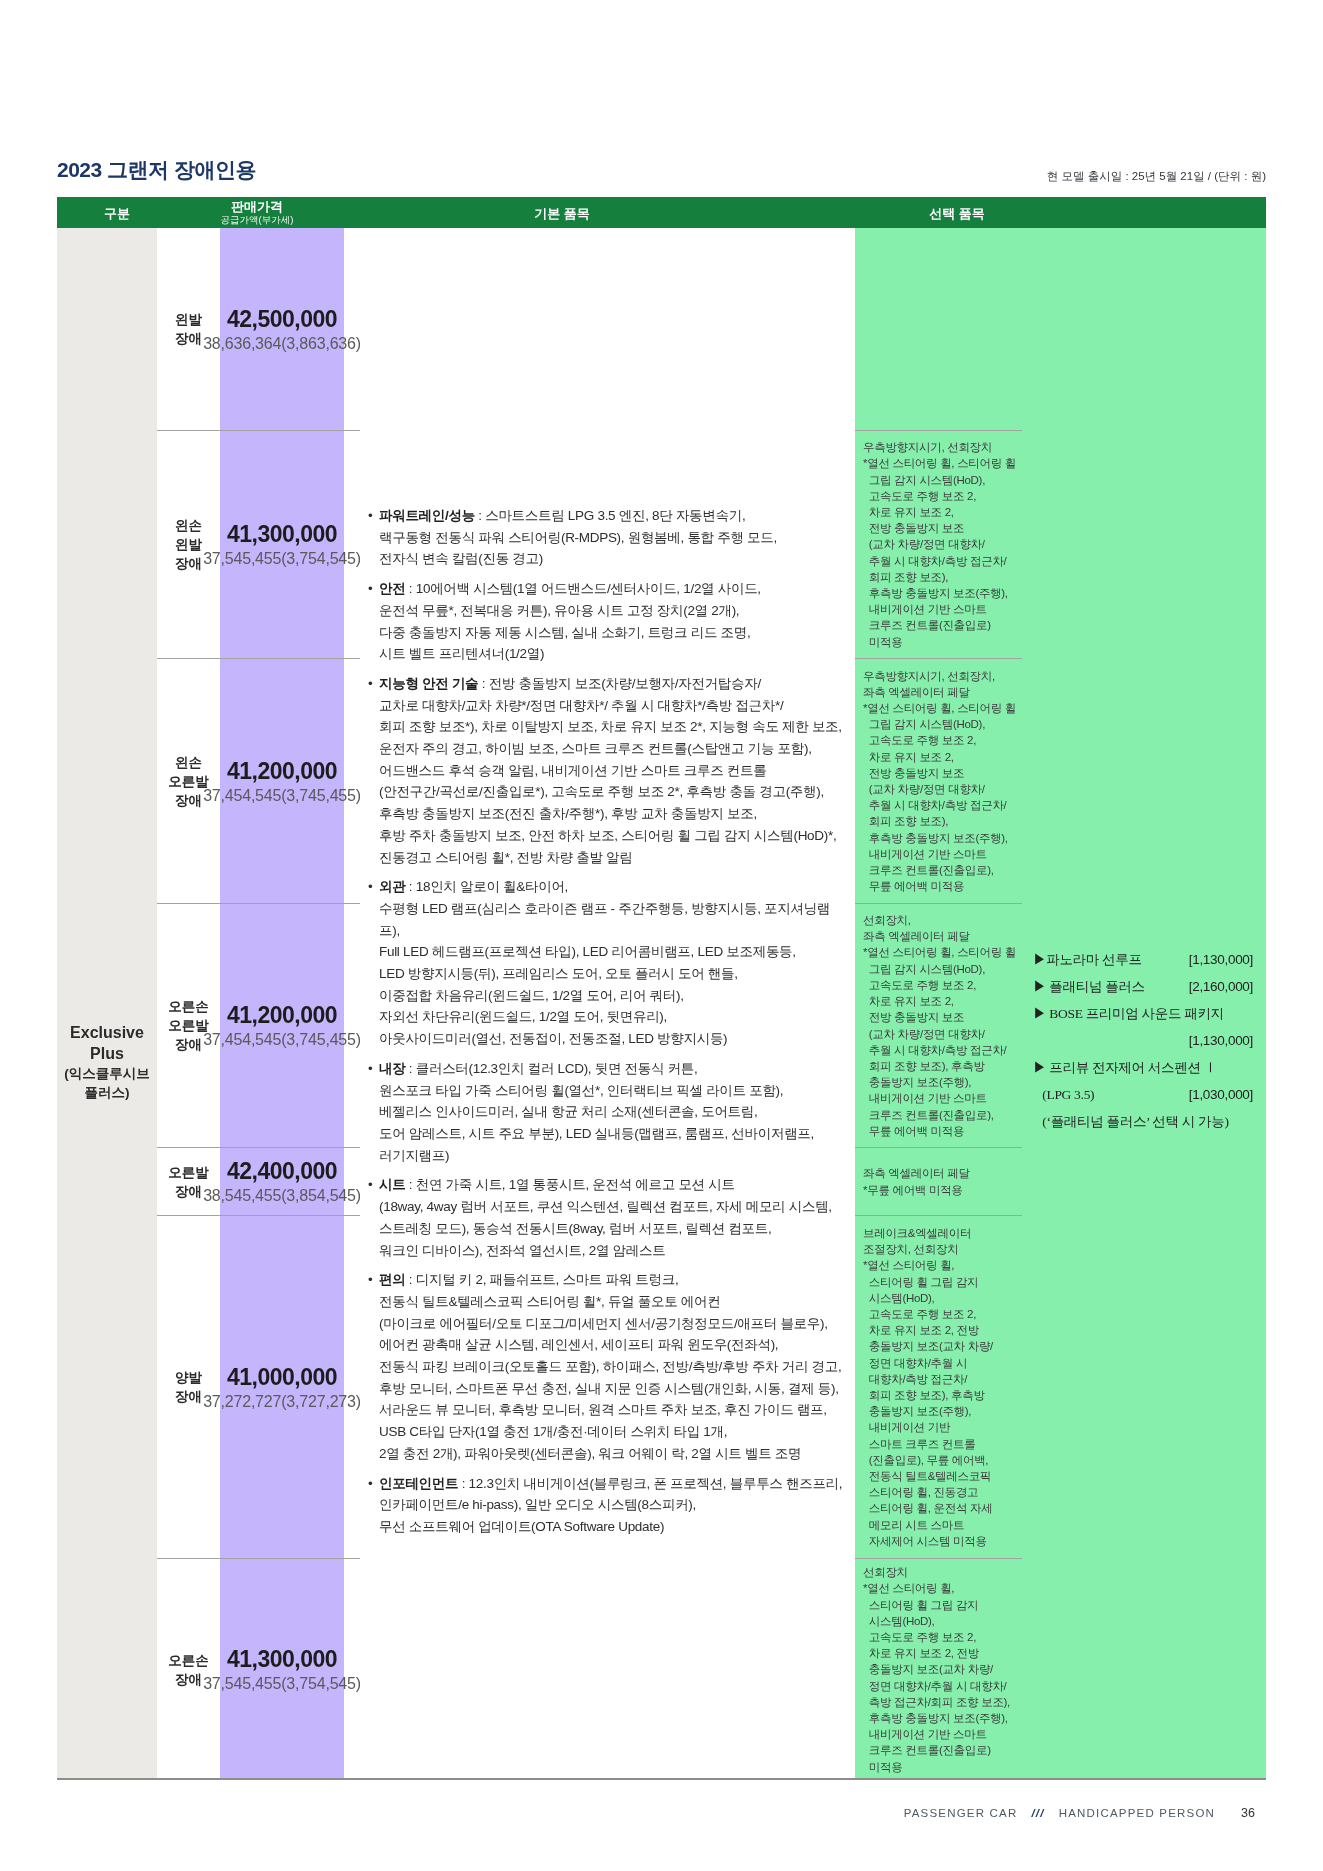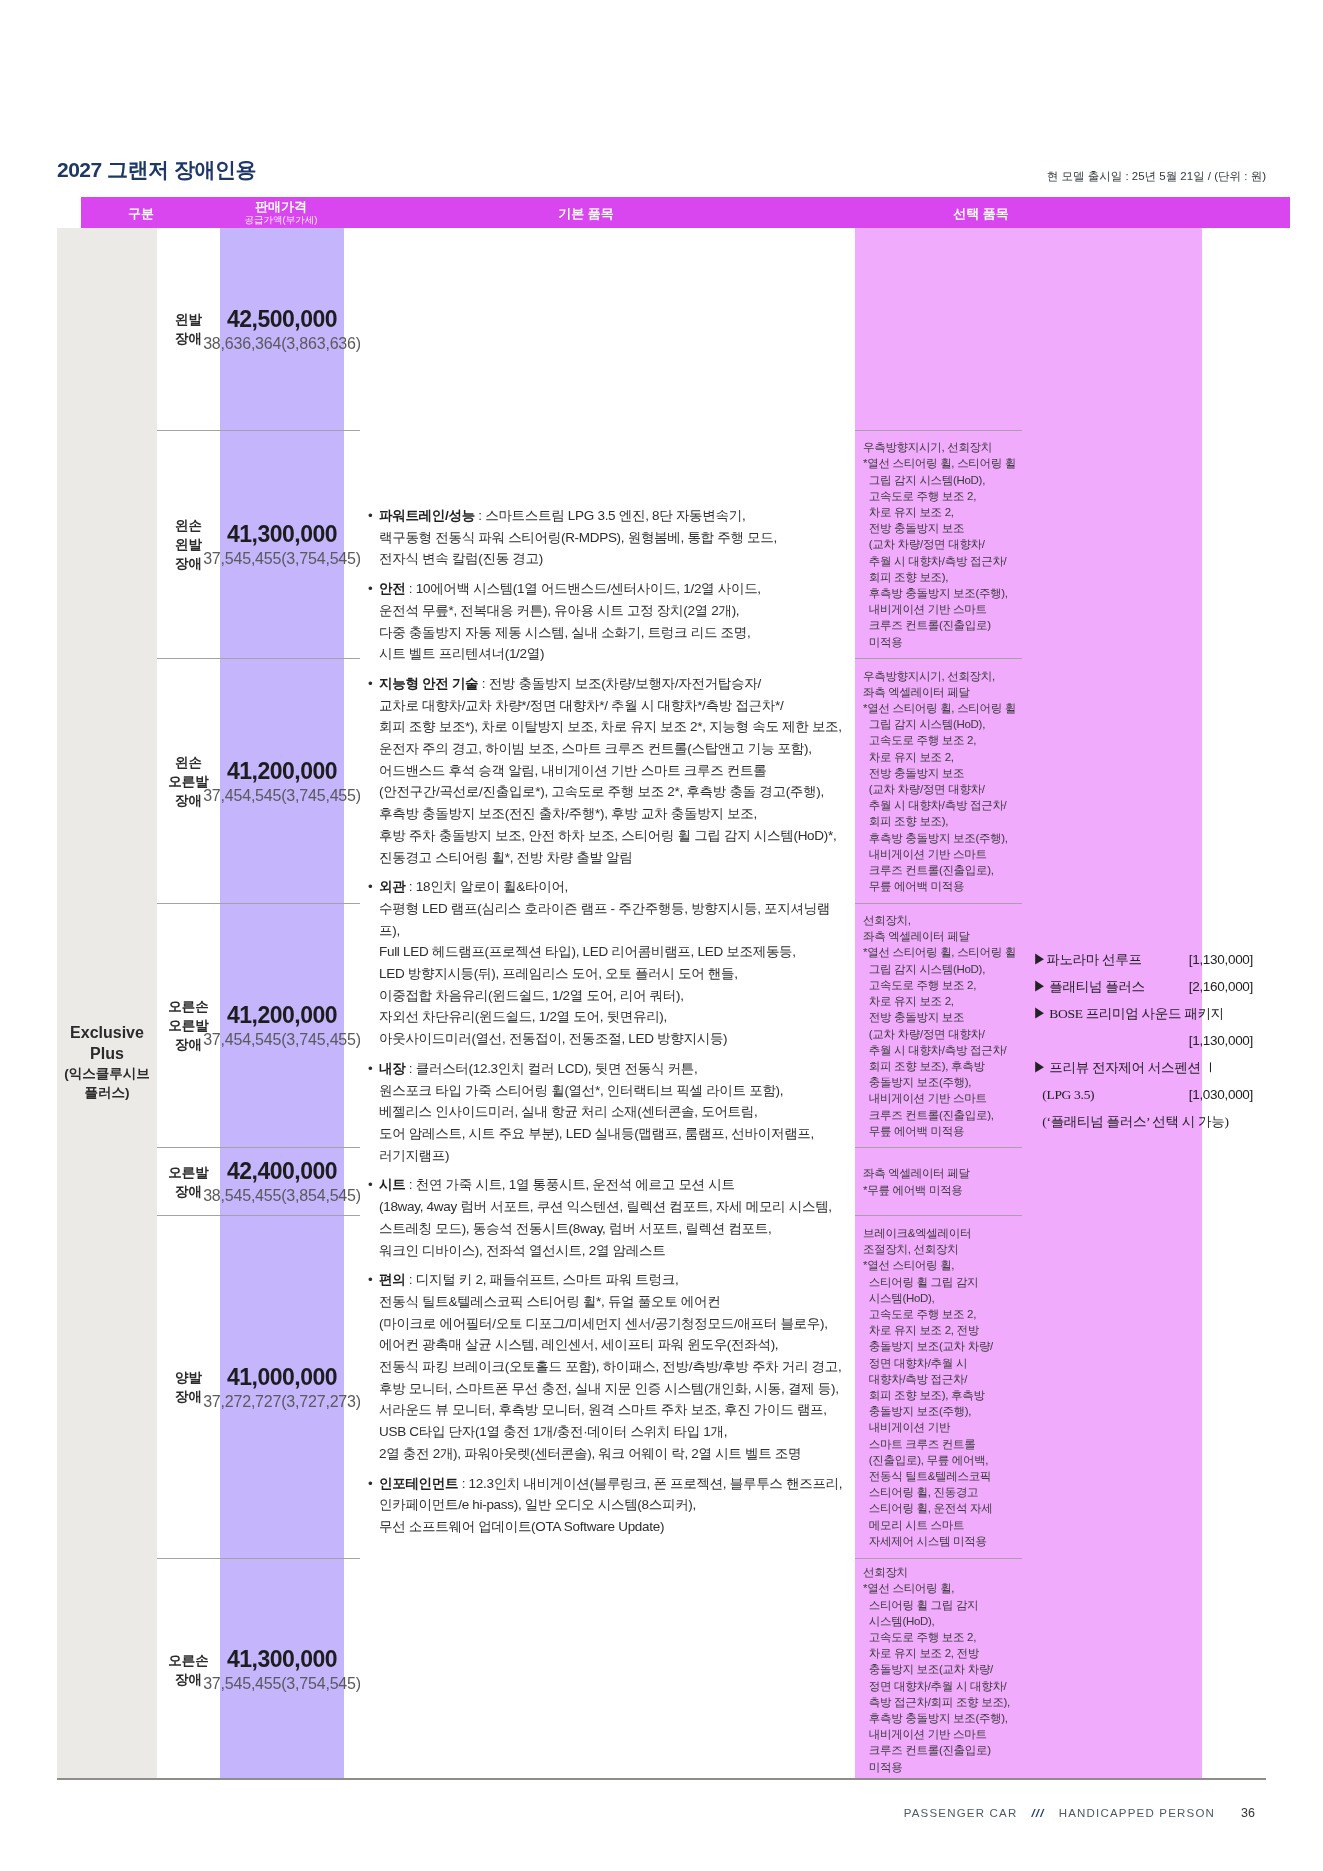--- a/index.html
+++ b/index.html
@@ -2,21 +2,21 @@
 <html lang="ko"><head>
 <meta charset="utf-8">
 <style>
   html,body{margin:0;padding:0;background:#ffffff;}
   .page{position:relative;width:1323px;height:1871px;background:#ffffff;overflow:hidden;
         font-family:"Liberation Sans","DejaVu Sans",sans-serif;color:#2e2e2e;}
   .title{position:absolute;left:57px;top:156px;font-size:21px;font-weight:bold;color:#1d3867;letter-spacing:-0.5px;}
   .release{position:absolute;right:57px;top:169px;font-size:11.5px;color:#30363d;}
   
   .table{position:absolute;left:57px;top:197px;width:1209px;height:1583px;}
-  .thead{position:absolute;left:0;top:0;width:1209px;height:31px;background:#d946ef;color:#fff;margin-left:24px;}
+  .thead{position:absolute;left:0;top:0;width:1209px;height:31px;background:#15803d;color:#fff;}
   .th{position:absolute;transform:translateX(-50%);text-align:center;font-size:13px;font-weight:bold;white-space:nowrap;}
   .th-main{line-height:14px;margin-top:0;}
   .th-sub{font-size:9.5px;font-weight:normal;line-height:11px;opacity:.95;}
   .th-group{left:60px;top:8px;}
   .th-price{left:200px;top:3px;}
   .th-basic{left:505px;top:8px;}
   .th-optional{left:900px;top:8px;}
   .tbody{position:absolute;left:0;top:31px;width:1209px;height:1552px;}
   .col{position:absolute;top:0;height:1552px;}
   .col-group{left:0;width:100px;background:#ECEAE7;display:flex;align-items:center;justify-content:center;}
@@ -29,42 +29,42 @@
   .mr .t{width:63px;background:#ffffff;display:flex;align-items:center;justify-content:center;
          text-align:center;font-size:13.5px;font-weight:bold;line-height:19px;white-space:pre-line;color:#2b2b2b;}
   .mr .p{width:124px;background:#c4b5fd;display:flex;flex-direction:column;align-items:center;justify-content:center;}
   .price-big{font-size:23px;font-weight:bold;color:#1d1d1d;letter-spacing:-0.5px;line-height:26px;}
   .price-sub{font-size:16px;color:#5a5a5a;margin-top:3px;letter-spacing:-0.2px;}
   .col-basic{left:303px;width:495px;background:#ffffff;box-sizing:border-box;padding:277px 8px 0 8px;}
   .bi{position:relative;padding-left:11px;margin-bottom:8px;font-size:13.5px;line-height:21.7px;color:#2e2e2e;letter-spacing:-0.3px;}
   .bi .dot{position:absolute;left:0;top:0;}
   .bi b{color:#1f1f1f;}
   .bi .bt{white-space:pre-wrap;}
-  .col-select{left:798px;width:347px;background:#f0abfc;}
+  .col-select{left:798px;width:411px;background:#86efac;}
   .notes{position:absolute;left:0;top:0;width:167px;height:1552px;}
   .nr{display:flex;align-items:center;box-sizing:border-box;}
   .nr + .nr{border-top:1px solid #a5a3a0;}
   .note-text{padding-left:8px;font-size:11.5px;line-height:16.2px;color:#3b3b3b;white-space:pre-wrap;letter-spacing:-0.3px;}
   .options{position:absolute;left:178px;top:718px;width:220px;}
   .opt-row{display:flex;justify-content:space-between;font-size:13.5px;line-height:27px;color:#222;letter-spacing:-0.3px;}
   .opt-row .l{white-space:pre-wrap;font-family:Liberation Serif, serif;}
   .opt-row .r{white-space:nowrap;}
   .table-bottom{position:absolute;left:0;top:1550px;width:1209px;height:2px;background:#8f8d8a;}
   
   .footer{position:absolute;right:68px;top:1806px;display:flex;align-items:center;
           font-size:11.5px;letter-spacing:1.2px;color:#4e5964;}
   .footer .sep{margin:0 14px;color:#22406e;font-weight:bold;font-style:italic;}
   .footer .pn{margin-left:26px;font-size:12.5px;color:#333;letter-spacing:0;}
 </style>
 </head>
 <body>
 
 <div class="page">
 
-  <div class="title">2027 그랜저 장애인용</div>
+  <div class="title">2023 그랜저 장애인용</div>
   <div class="release">현 모델 출시일 : 25년 5월 21일 / (단위 : 원)</div>
 
   <div class="table">
     <div class="thead">
       <div class="th th-group">구분</div>
       <div class="th th-price">
         <div class="th-main">판매가격</div>
         <div class="th-sub">공급가액(부가세)</div>
       </div>
       <div class="th th-basic">기본 품목</div>

